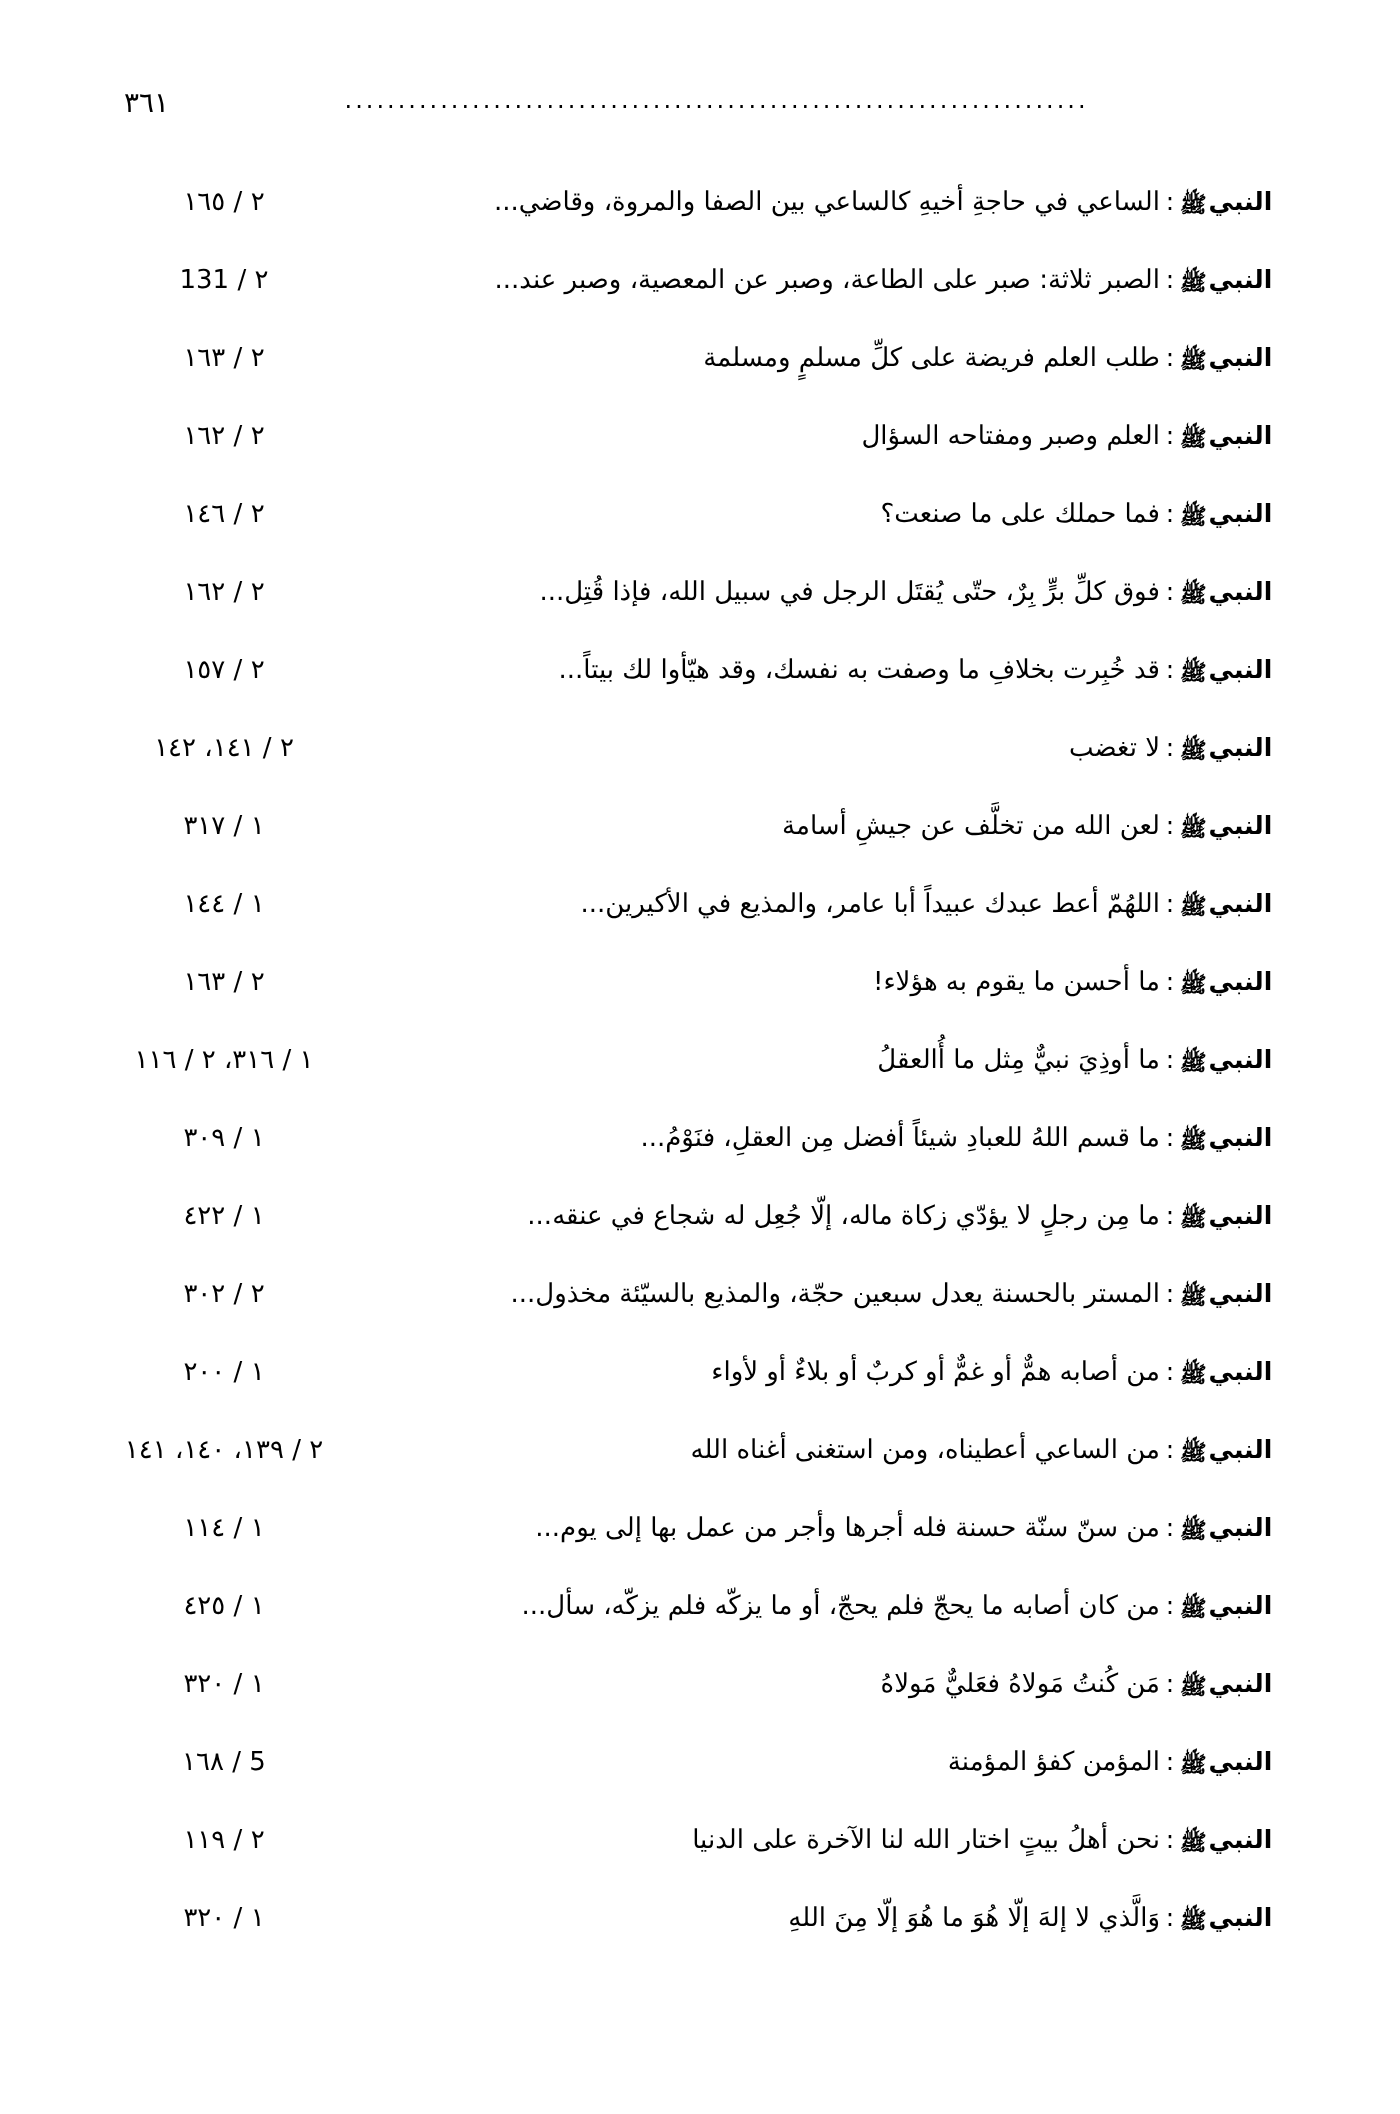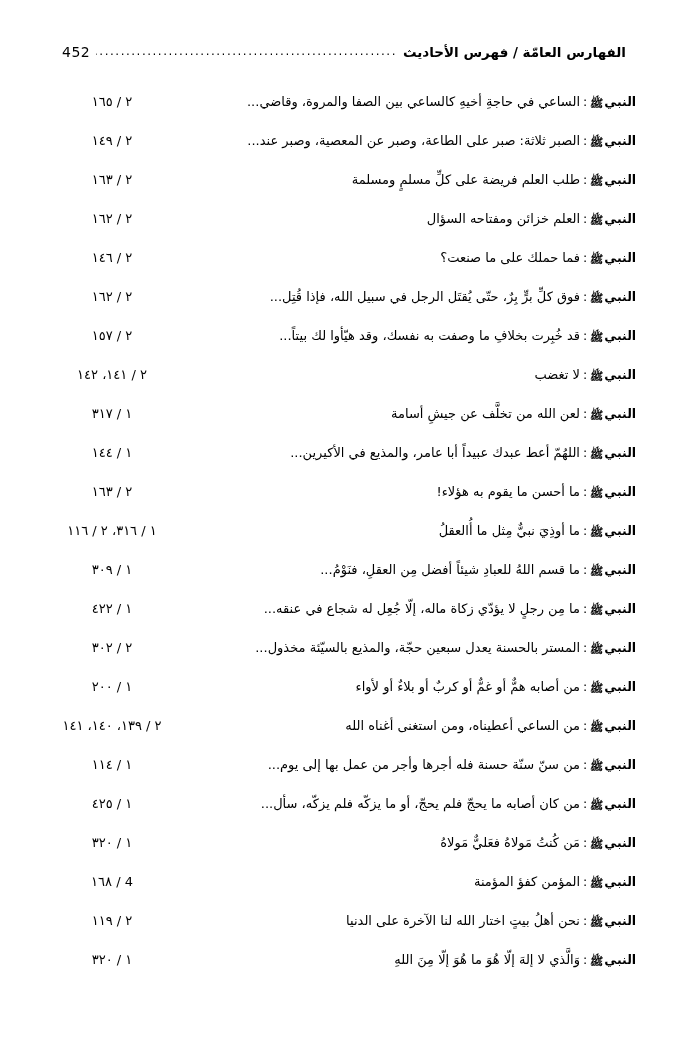--- a/index.html
+++ b/index.html
@@ -103,49 +103,48 @@
     transform: translateY(1px);
     margin-right: 1px;
   }
 </style>
 </head>
 <body>
 
 <div class="page">
 
   <div class="header">
-    <span class="header-page-no">452</span>
+    <span class="header-page-no">٣٦١</span>
     <span class="header-dots">......................................................................</span>
-    <span class="header-title">الفهارس العامّة / فهرس الأحاديث</span>
   </div>
 
   <table class="index-table">
     <tbody>
         <tr>
           <td class="col-speaker"><span>النبي</span><span class="salla">ﷺ</span></td>
           <td class="col-colon">:</td>
           <td class="col-text">الساعي في حاجةِ أخيهِ كالساعي بين الصفا والمروة، وقاضي...</td>
           <td class="col-ref">٢ / ١٦٥</td>
         </tr>
         <tr>
           <td class="col-speaker"><span>النبي</span><span class="salla">ﷺ</span></td>
           <td class="col-colon">:</td>
           <td class="col-text">الصبر ثلاثة: صبر على الطاعة، وصبر عن المعصية، وصبر عند...</td>
-          <td class="col-ref">٢ / ١٤٩</td>
+          <td class="col-ref">٢ / 131</td>
         </tr>
         <tr>
           <td class="col-speaker"><span>النبي</span><span class="salla">ﷺ</span></td>
           <td class="col-colon">:</td>
           <td class="col-text">طلب العلم فريضة على كلِّ مسلمٍ ومسلمة</td>
           <td class="col-ref">٢ / ١٦٣</td>
         </tr>
         <tr>
           <td class="col-speaker"><span>النبي</span><span class="salla">ﷺ</span></td>
           <td class="col-colon">:</td>
-          <td class="col-text">العلم خزائن ومفتاحه السؤال</td>
+          <td class="col-text">العلم وصبر ومفتاحه السؤال</td>
           <td class="col-ref">٢ / ١٦٢</td>
         </tr>
         <tr>
           <td class="col-speaker"><span>النبي</span><span class="salla">ﷺ</span></td>
           <td class="col-colon">:</td>
           <td class="col-text">فما حملك على ما صنعت؟</td>
           <td class="col-ref">٢ / ١٤٦</td>
         </tr>
         <tr>
           <td class="col-speaker"><span>النبي</span><span class="salla">ﷺ</span></td>
@@ -234,21 +233,21 @@
         <tr>
           <td class="col-speaker"><span>النبي</span><span class="salla">ﷺ</span></td>
           <td class="col-colon">:</td>
           <td class="col-text">مَن كُنتُ مَولاهُ فعَليٌّ مَولاهُ</td>
           <td class="col-ref">١ / ٣٢٠</td>
         </tr>
         <tr>
           <td class="col-speaker"><span>النبي</span><span class="salla">ﷺ</span></td>
           <td class="col-colon">:</td>
           <td class="col-text">المؤمن كفؤ المؤمنة</td>
-          <td class="col-ref">4 / ١٦٨</td>
+          <td class="col-ref">5 / ١٦٨</td>
         </tr>
         <tr>
           <td class="col-speaker"><span>النبي</span><span class="salla">ﷺ</span></td>
           <td class="col-colon">:</td>
           <td class="col-text">نحن أهلُ بيتٍ اختار الله لنا الآخرة على الدنيا</td>
           <td class="col-ref">٢ / ١١٩</td>
         </tr>
         <tr>
           <td class="col-speaker"><span>النبي</span><span class="salla">ﷺ</span></td>
           <td class="col-colon">:</td>

